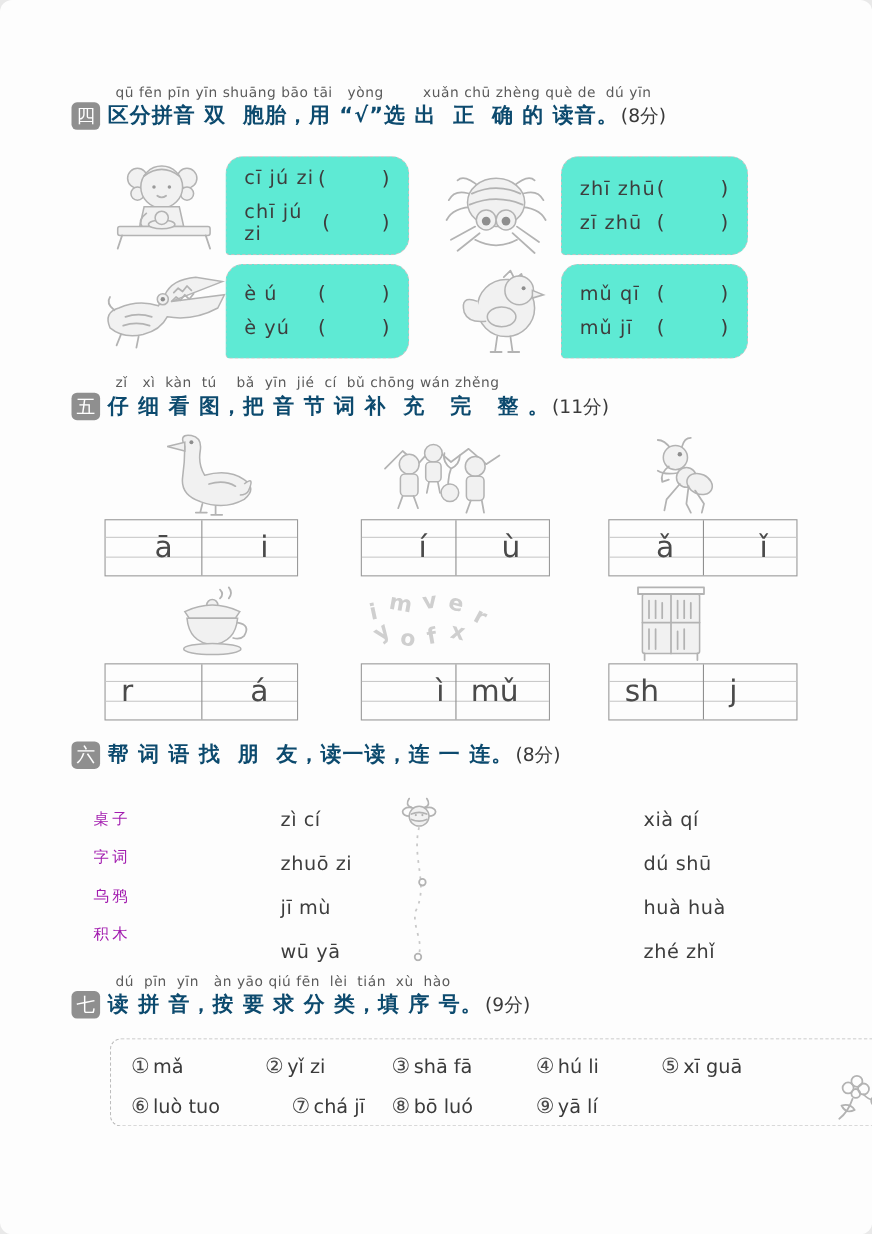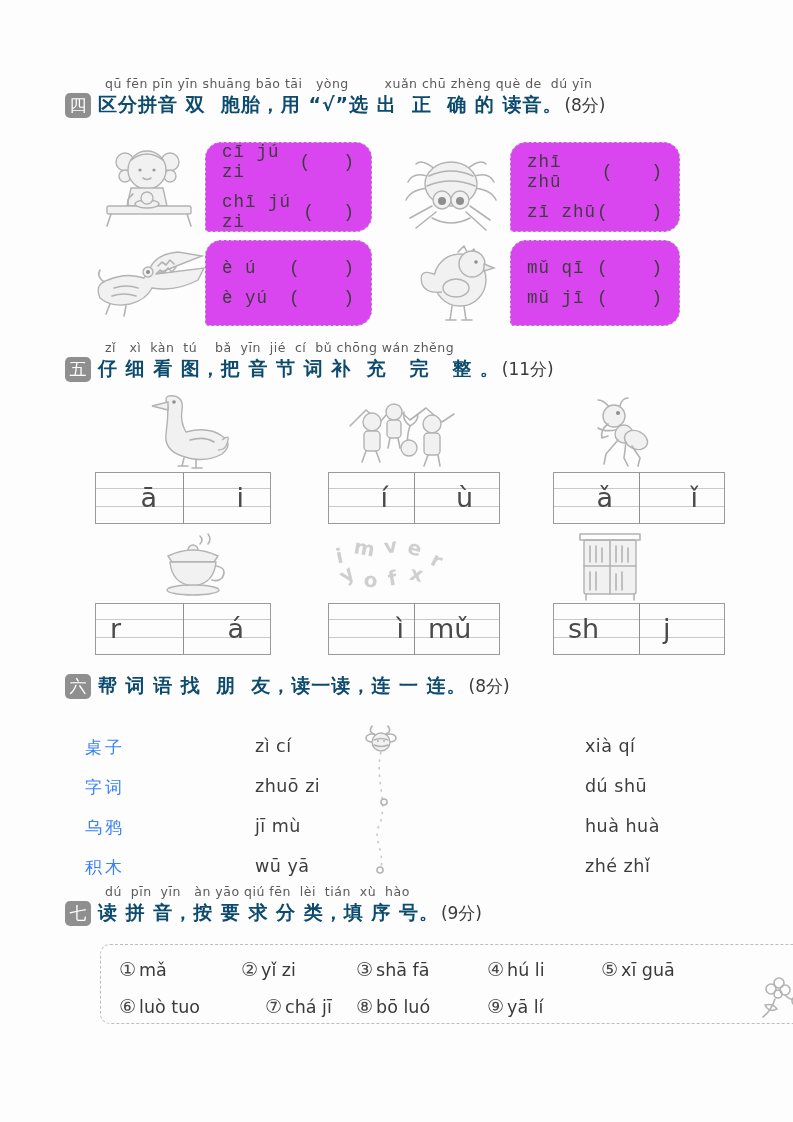--- a/index.html
+++ b/index.html
@@ -1,43 +1,43 @@
 <!DOCTYPE html>
 <html><head>
 <meta charset="utf-8">
 <style>
   html,body{margin:0;padding:0;background:#e9e9e9;}
   .page{position:relative;width:793px;height:1122px;margin:0 auto;background:#fdfdfd;overflow:hidden;
-        font-family:"DejaVu Sans","Liberation Sans",sans-serif;color:#2b2b2b;}
+        font-family:"DejaVu Sans","Liberation Sans",sans-serif;color:#2b2b2b;border-radius:11px;}
   .abs{position:absolute;}
   
   .pinyin-top{font-size:12.5px;color:#5a5a5a;white-space:pre;margin-left:40px;letter-spacing:0.5px;}
   .hrow{display:flex;align-items:center;margin-top:1px;}
   .badge{display:inline-flex;align-items:center;justify-content:center;width:26px;height:25px;
          background:#8f8f8f;color:#fff;border-radius:5px;font-size:17px;flex:0 0 auto;}
   .htitle{font-weight:bold;font-size:19px;color:#0c4a6e;margin-left:7px;letter-spacing:1px;white-space:pre;}
   .score{font-size:17px;color:#3a3a3a;margin-left:2px;white-space:pre;}
   
   .optbox{position:absolute;border:1.6px dashed #c3c3c3;border-radius:16px 16px 16px 4px;
-          display:flex;flex-direction:column;justify-content:center;gap:10px;padding:6px 12px 6px 16px;box-sizing:border-box;background:#d946ef;font-family:Liberation Mono, monospace;}
+          display:flex;flex-direction:column;justify-content:center;gap:10px;padding:6px 12px 6px 16px;box-sizing:border-box;background:#5eead4;}
   .opt-line{display:flex;align-items:center;font-size:17.5px;color:#3d3d3d;letter-spacing:1px;}
   .parens{margin-left:auto;width:66px;display:flex;justify-content:space-between;font-size:18px;color:#3d3d3d;padding-right:4px;}
   
   .fourline{position:absolute;height:52px;border:1.3px solid #9a9a9a;box-sizing:border-box;background:#fdfdfd;}
   .gl{position:absolute;left:0;right:0;height:0;border-top:1px solid #c9c9c9;}
   .gl.l1{top:15px;} .gl.l2{top:33px;}
   .gdiv{position:absolute;top:0;bottom:0;left:50%;width:0;border-left:1px solid #8f8f8f;}
   .gcells{position:absolute;inset:0;display:flex;}
   .gcell{width:50%;display:flex;align-items:center;font-size:27px;color:#4a4a4a;box-sizing:border-box;
          font-family:"DejaVu Sans",sans-serif;transform:translateY(-1px);}
   .gcell.r{justify-content:flex-end;padding-right:26px;}
   .gcell.l{justify-content:flex-start;padding-left:14px;}
   
   .match-col{position:absolute;display:flex;flex-direction:column;gap:17px;}
-  .hanzi{font-family:Liberation Serif, serif;font-size:17px;color:#3b82f6;letter-spacing:3px;}
+  .hanzi{font-family:Liberation Serif, serif;font-size:14px;color:#a21caf;letter-spacing:3px;}
   .mpin{font-size:17.5px;color:#3d3d3d;letter-spacing:0.5px;height:23px;}
   
   .s7box{position:absolute;border:1.6px dashed #bdbdbd;border-radius:10px;box-sizing:border-box;background:#fdfdfd;}
   .s7item{position:absolute;font-size:17.5px;color:#3a3a3a;white-space:nowrap;}
   .s7num{font-size:19px;color:#4a4a4a;margin-right:3px;}
   svg{display:block;}
   .sketch{stroke:#b3b3b3;fill:none;stroke-width:1.6;stroke-linecap:round;stroke-linejoin:round;}
   .sketchfill{stroke:#b3b3b3;fill:#f1f1f1;stroke-width:1.4;}
   .lettersimg span{position:absolute;font-size:20px;color:#cfcfcf;font-weight:bold;}
 </style>

